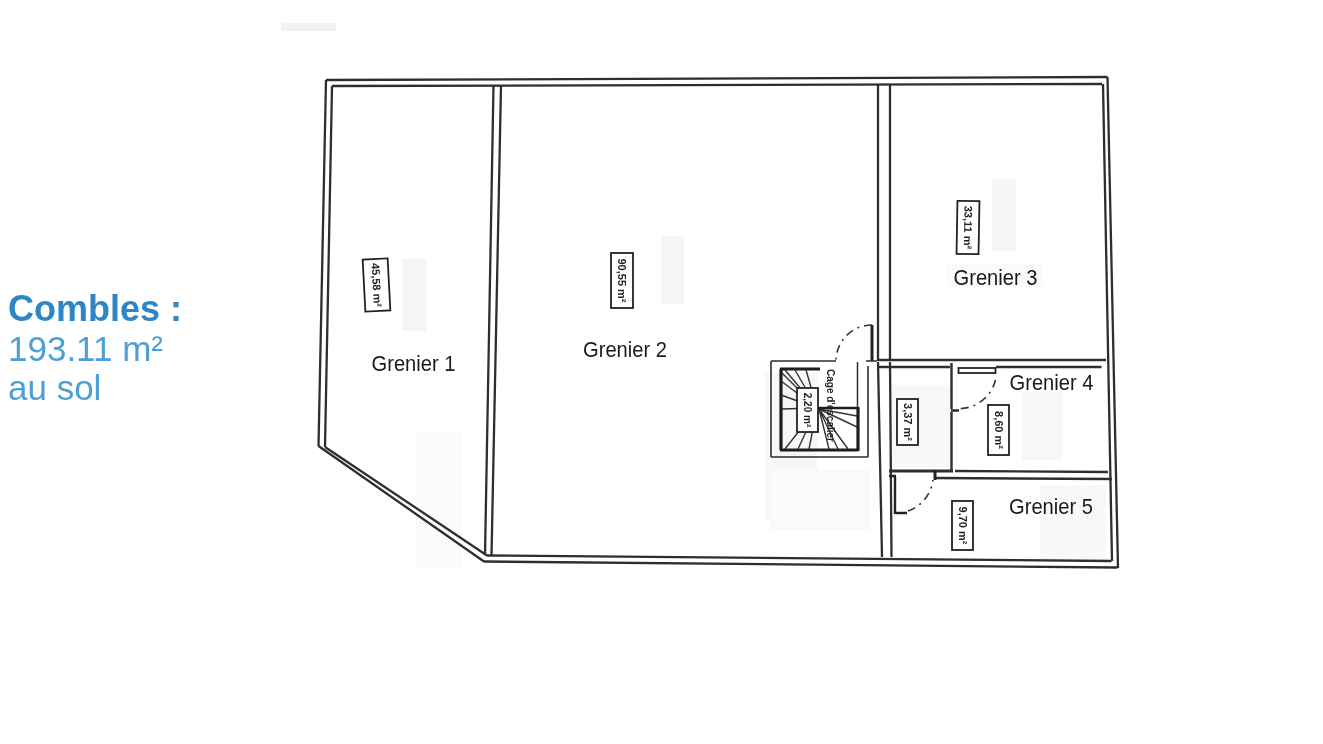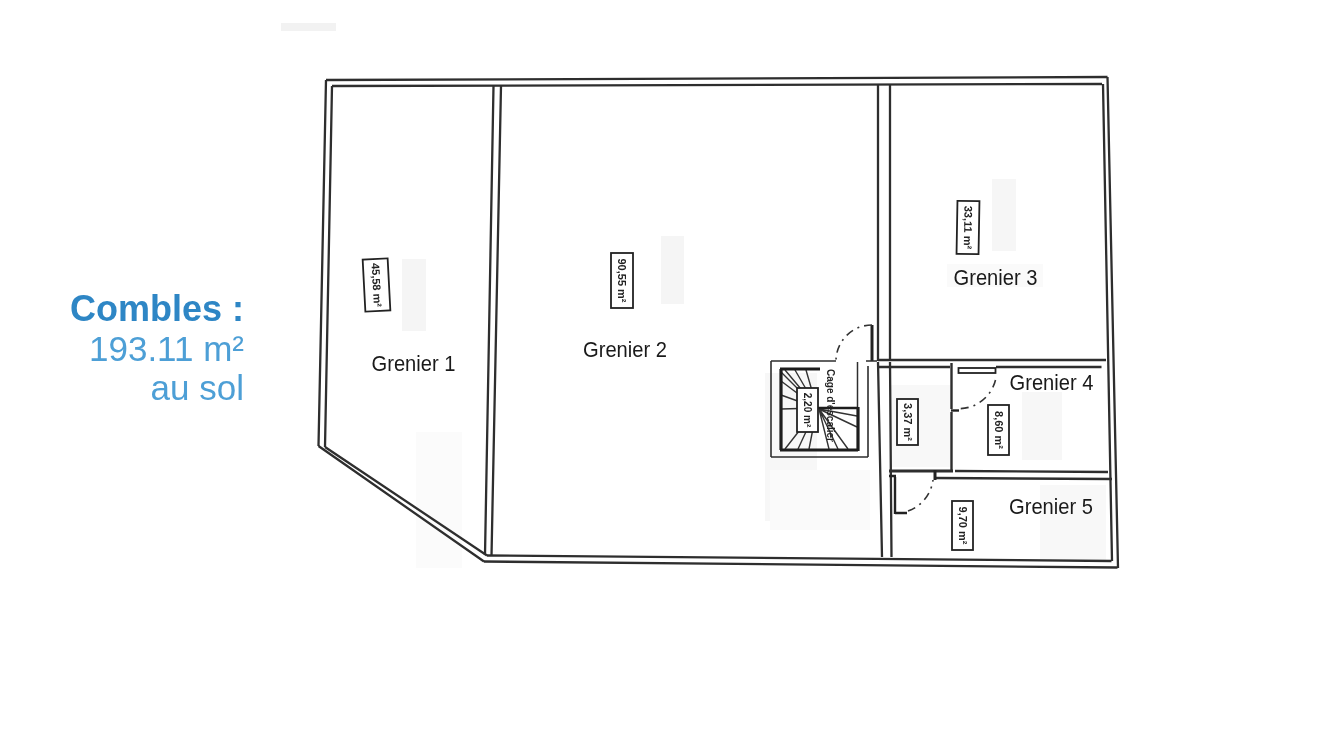--- a/index.html
+++ b/index.html
@@ -1,17 +1,17 @@
 <!DOCTYPE html>
 <html><head>
 <meta charset="utf-8">
 <style>
 html,body{margin:0;padding:0;background:#fff;width:1323px;height:744px;overflow:hidden}
 body{font-family:"Liberation Sans",sans-serif}
-.cap{position:absolute;left:8px;top:289px;width:236px;text-align:right;font-size:35px;line-height:39.5px;color:#4d9fd6}
+.cap{position:absolute;left:8px;top:289px;width:236px;text-align:left;font-size:35px;line-height:39.5px;color:#4d9fd6}
 .cap b{color:#2e86c5;font-weight:bold;font-size:36px}
 svg text{fill:#1a1a1a}
 .rn{font-size:22.5px}
 .al{font-size:11px;font-weight:bold;fill:#222}
 .als{font-size:10px;font-weight:bold;fill:#222}
 </style>
 </head>
 <body>
 
 <div class="cap"><b>Combles&nbsp;:</b><br>193.11 m²<br>au sol</div>

